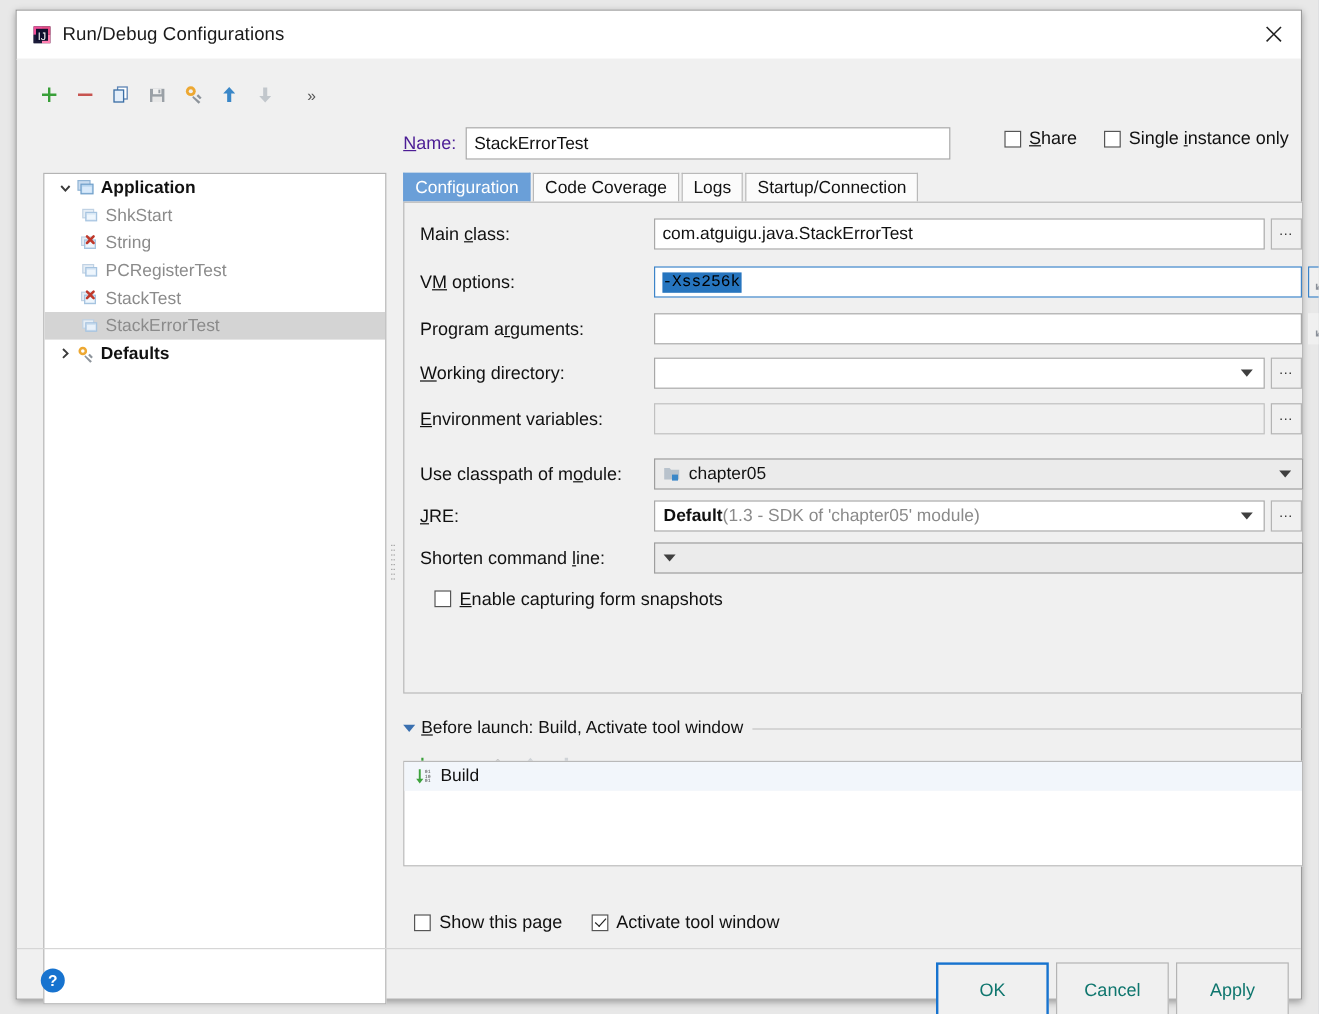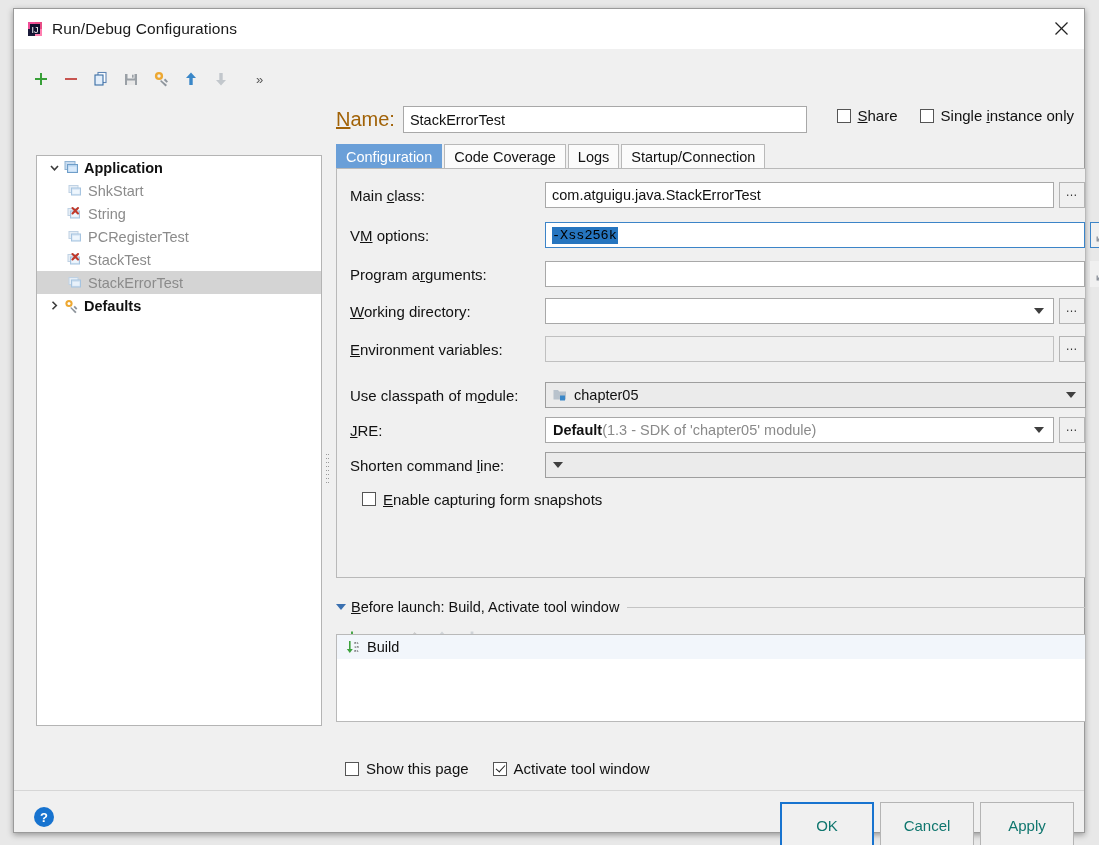--- a/index.html
+++ b/index.html
@@ -69,22 +69,22 @@
   }
   .tb-chev {
     margin-left: 20px;
     font-size: 13px; color: #555; cursor: pointer;
     letter-spacing: -1px;
   }
 
   
   .tree-panel {
     position: absolute;
-    left: 22px; top: 106px;
-    width: 286px; height: 571px;
+    left: 22px; top: 95px;
+    width: 286px; height: 693px;
     background: #ffffff;
     border: 1px solid #b4b4b4;
     box-sizing: border-box;
     overflow: hidden;
   }
   .tree-row {
     height: 23px;
     display: flex; align-items: center;
     padding-left: 8px;
     font-size: 14.5px;
@@ -121,21 +121,21 @@
 
   
   .right-area {
     position: absolute;
     left: 318px; top: 0; right: 10px; bottom: 0;
   }
   .name-row {
     position: absolute; left: 4px; top: 57px;
     display: flex; align-items: center;
   }
-  .name-label { font-size: 20px; color: #a16207; margin-right: 8px; }
+  .name-label { font-size: 15px; color: #4c1d95; margin-right: 8px; }
   .name-input {
     width: 404px; height: 27px;
     border: 1px solid #a8a8a8;
     background: #fff;
     font-size: 14.5px; color: #111;
     padding: 0 6px;
     box-sizing: border-box;
     font-family: "Liberation Sans", sans-serif;
     outline: none;
   }

